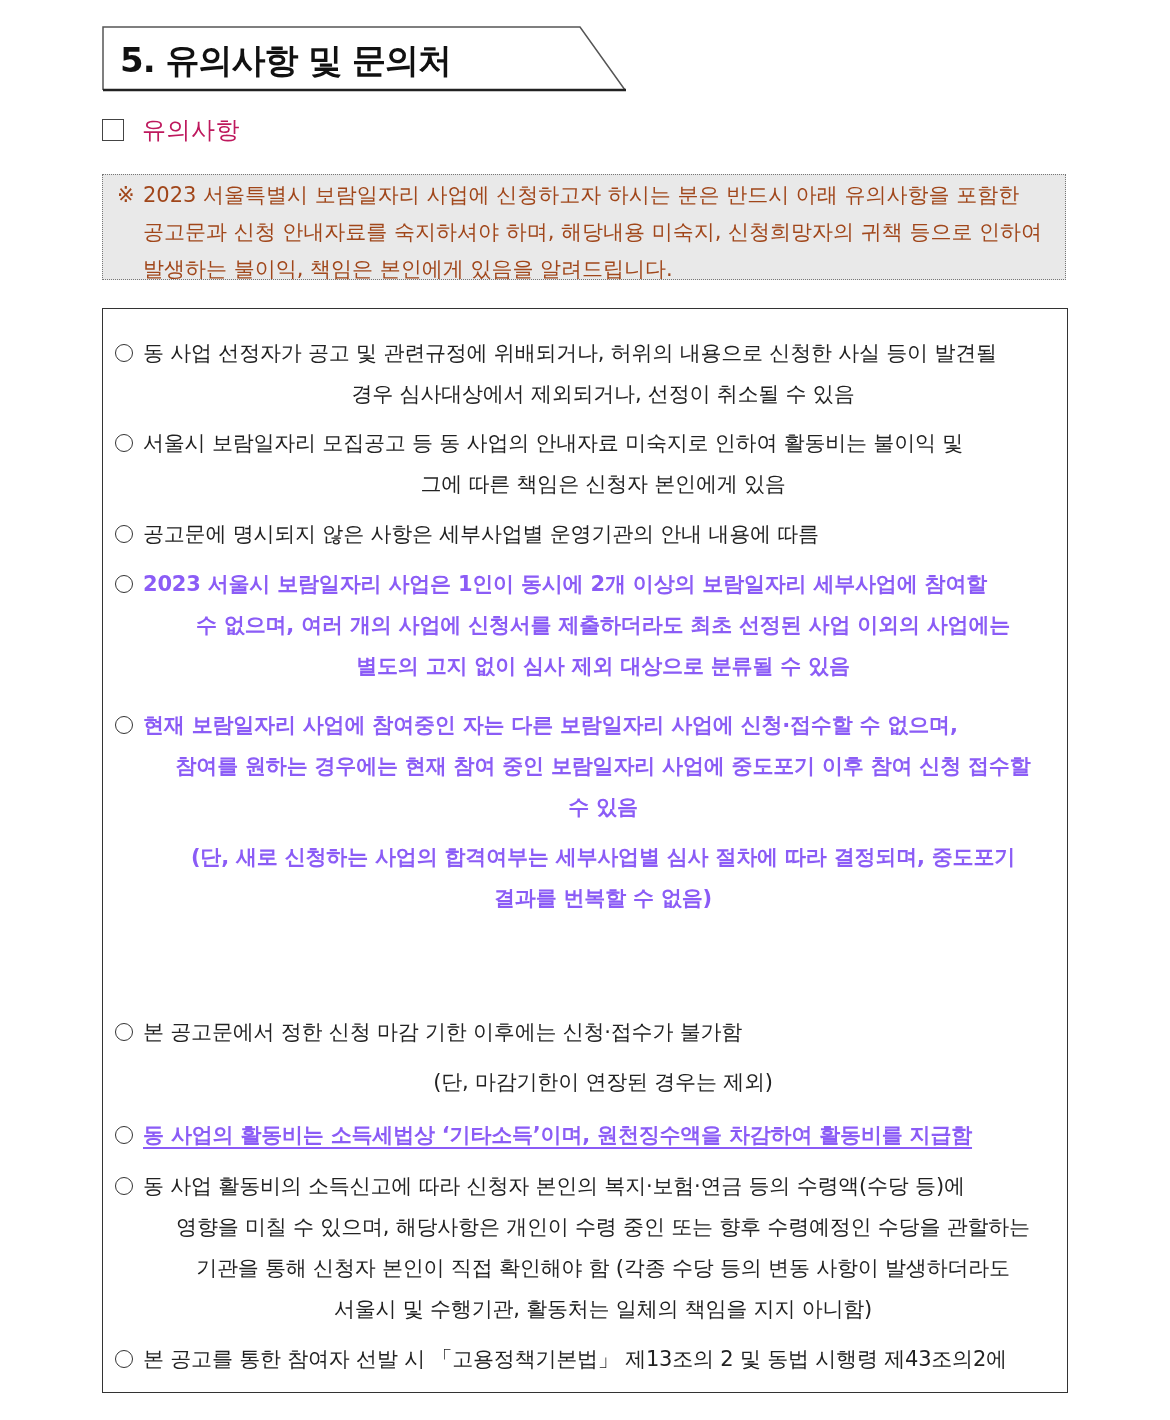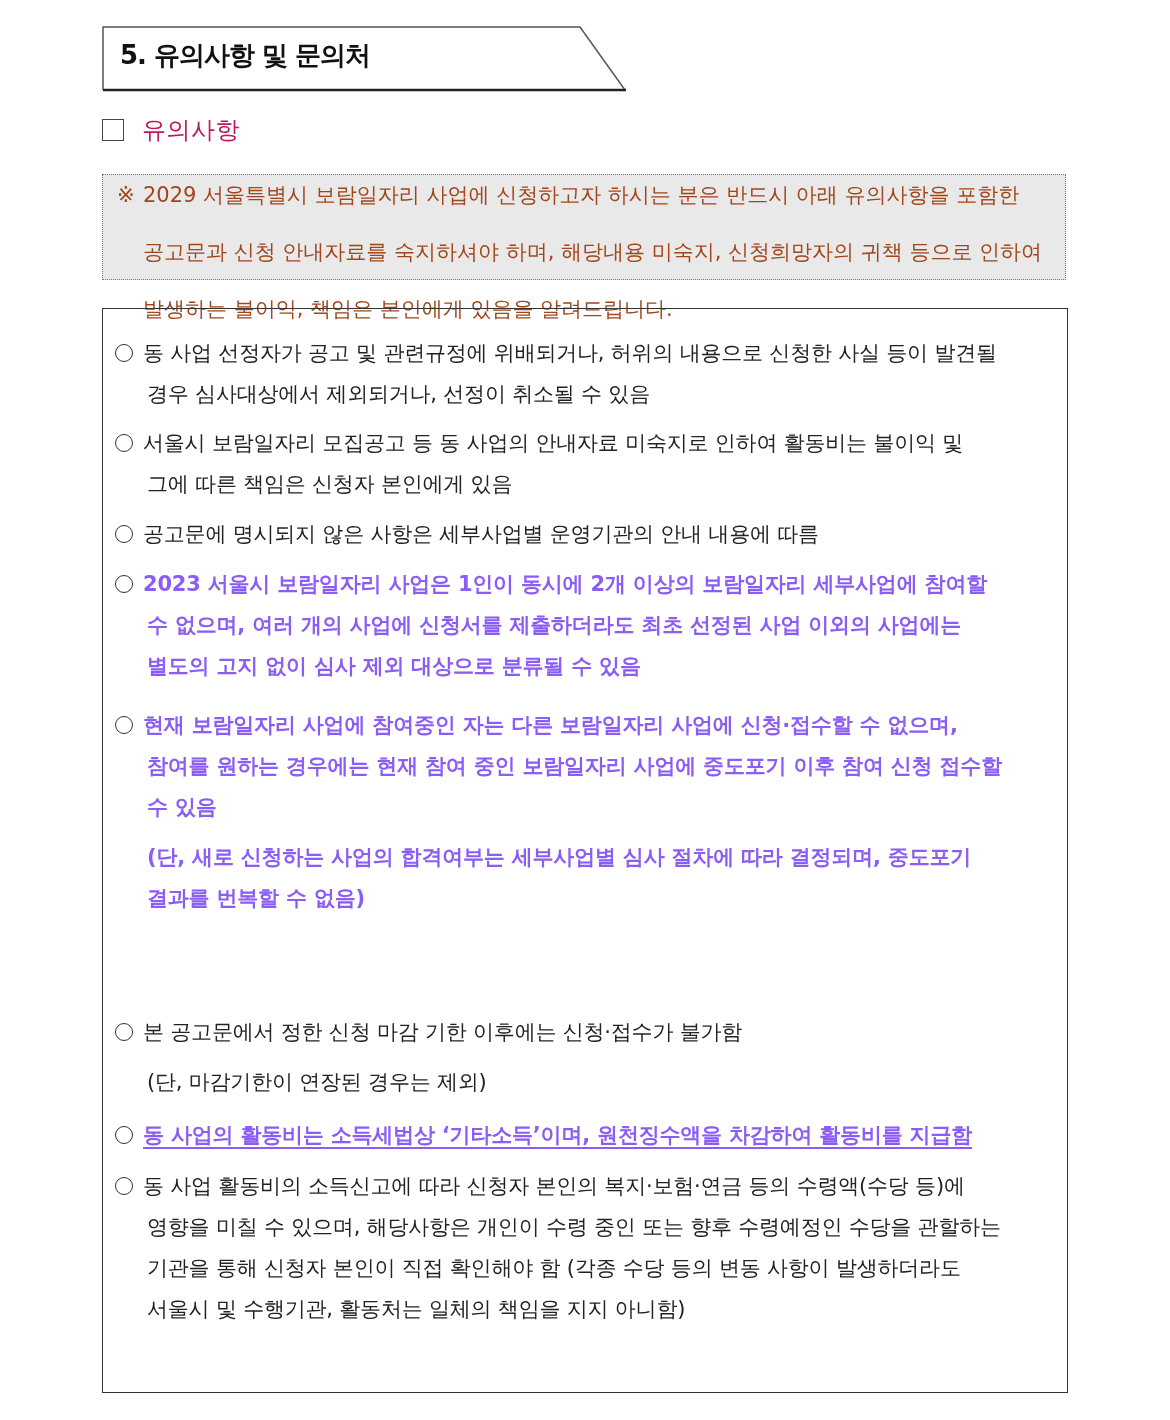--- a/index.html
+++ b/index.html
@@ -7,53 +7,53 @@
     width: 1170px; height: 1420px; position: relative; overflow: hidden;
     font-family: "DejaVu Sans", "Liberation Sans", sans-serif;
     color: #1a1a1a;
   }
   .section-header {
     position: absolute; left: 102px; top: 26px; width: 524px; height: 65px;
   }
   .section-header svg { position: absolute; left: 0; top: 0; }
   .section-title {
     position: absolute; left: 18px; top: 12px;
-    font-size: 26px; font-weight: bold; letter-spacing: -1px; color: #111;
+    font-size: 34px; font-weight: bold; letter-spacing: -1px; color: #111;
     white-space: nowrap;
   }
   .sub-heading {
     position: absolute; left: 102px; top: 112px; height: 36px;
     display: flex; align-items: center;
   }
   .checkbox {
     width: 22px; height: 22px; border: 1.5px solid #444; box-sizing: border-box;
     margin-right: 18px;
   }
   .sub-heading-text { font-size: 24px; color: #be185d; letter-spacing: 0.5px; }
 
   .notice-box {
     position: absolute; left: 102px; top: 174px; width: 964px; height: 106px;
     background: #e9e9e9; border: 1px dotted #777; box-sizing: border-box;
     color: #a0461a; font-size: 21px; line-height: 37px;
     padding: 2px 10px 0 14px;
   }
   .notice-line { white-space: nowrap; }
-  .notice-indent { padding-left: 26px; margin-top: 20px; }
+  .notice-indent { padding-left: 26px; }
   .notice-mark { display: inline-block; width: 26px; }
 
   .items-box {
     position: absolute; left: 102px; top: 308px; width: 966px; height: 1085px;
     border: 1.5px solid #333; box-sizing: border-box;
   }
   .item {
     position: absolute; left: 12px; right: 8px;
     font-size: 21px; line-height: 41px; color: #222;
   }
   .item .line { white-space: nowrap; letter-spacing: -0.2px; }
-  .item .line.indent { padding-left: 32px; }
+  .item .line.indent { padding-left: 32px; text-align: center; }
   .bullet {
     display: inline-block; width: 18px; height: 18px; border: 1.5px solid #333;
     border-radius: 50%; box-sizing: border-box; margin-right: 10px;
     vertical-align: -2px;
   }
   .bold .line { font-weight: bold; color: #8b5cf6; }
   .underline .txt { text-decoration: underline; text-underline-offset: 5px; }
 </style>
 </head>
 <body>
@@ -65,21 +65,21 @@
   </svg>
   <div class="section-title">5. 유의사항 및 문의처</div>
 </div>
 
 <div class="sub-heading">
   <div class="checkbox"></div>
   <div class="sub-heading-text">유의사항</div>
 </div>
 
 <div class="notice-box">
-  <div class="notice-line"><span class="notice-mark">※</span><span>2029 서울특별시 보람일자리 사업에 신청하고자 하시는 분은 반드시 아래 유의사항을 포함한</span></div>
+  <div class="notice-line"><span class="notice-mark">※</span><span>2023 서울특별시 보람일자리 사업에 신청하고자 하시는 분은 반드시 아래 유의사항을 포함한</span></div>
   <div class="notice-line notice-indent">공고문과 신청 안내자료를 숙지하셔야 하며, 해당내용 미숙지, 신청희망자의 귀책 등으로 인하여</div>
   <div class="notice-line notice-indent">발생하는 불이익, 책임은 본인에게 있음을 알려드립니다.</div>
 </div>
 
 <div class="items-box">
 
   <div class="item" style="top:24px;">
     <div class="line"><span class="bullet"></span><span>동 사업 선정자가 공고 및 관련규정에 위배되거나, 허위의 내용으로 신청한 사실 등이 발견될</span></div>
     <div class="line indent">경우 심사대상에서 제외되거나, 선정이 취소될 수 있음</div>
   </div>
@@ -117,14 +117,17 @@
     <div class="line"><span class="bullet"></span><span class="txt">동 사업의 활동비는 소득세법상 ‘기타소득’이며, 원천징수액을 차감하여 활동비를 지급함</span></div>
   </div>
 
   <div class="item" style="top:857px;">
     <div class="line"><span class="bullet"></span><span>동 사업 활동비의 소득신고에 따라 신청자 본인의 복지·보험·연금 등의 수령액(수당 등)에</span></div>
     <div class="line indent">영향을 미칠 수 있으며, 해당사항은 개인이 수령 중인 또는 향후 수령예정인 수당을 관할하는</div>
     <div class="line indent">기관을 통해 신청자 본인이 직접 확인해야 함 (각종 수당 등의 변동 사항이 발생하더라도</div>
     <div class="line indent">서울시 및 수행기관, 활동처는 일체의 책임을 지지 아니함)</div>
   </div>
 
+  <div class="item" style="top:1030px;">
+    <div class="line"><span class="bullet"></span><span>본 공고를 통한 참여자 선발 시 「고용정책기본법」 제13조의 2 및 동법 시행령 제43조의2에</span></div>
+  </div>
 
 </div>
 
 </body></html>

